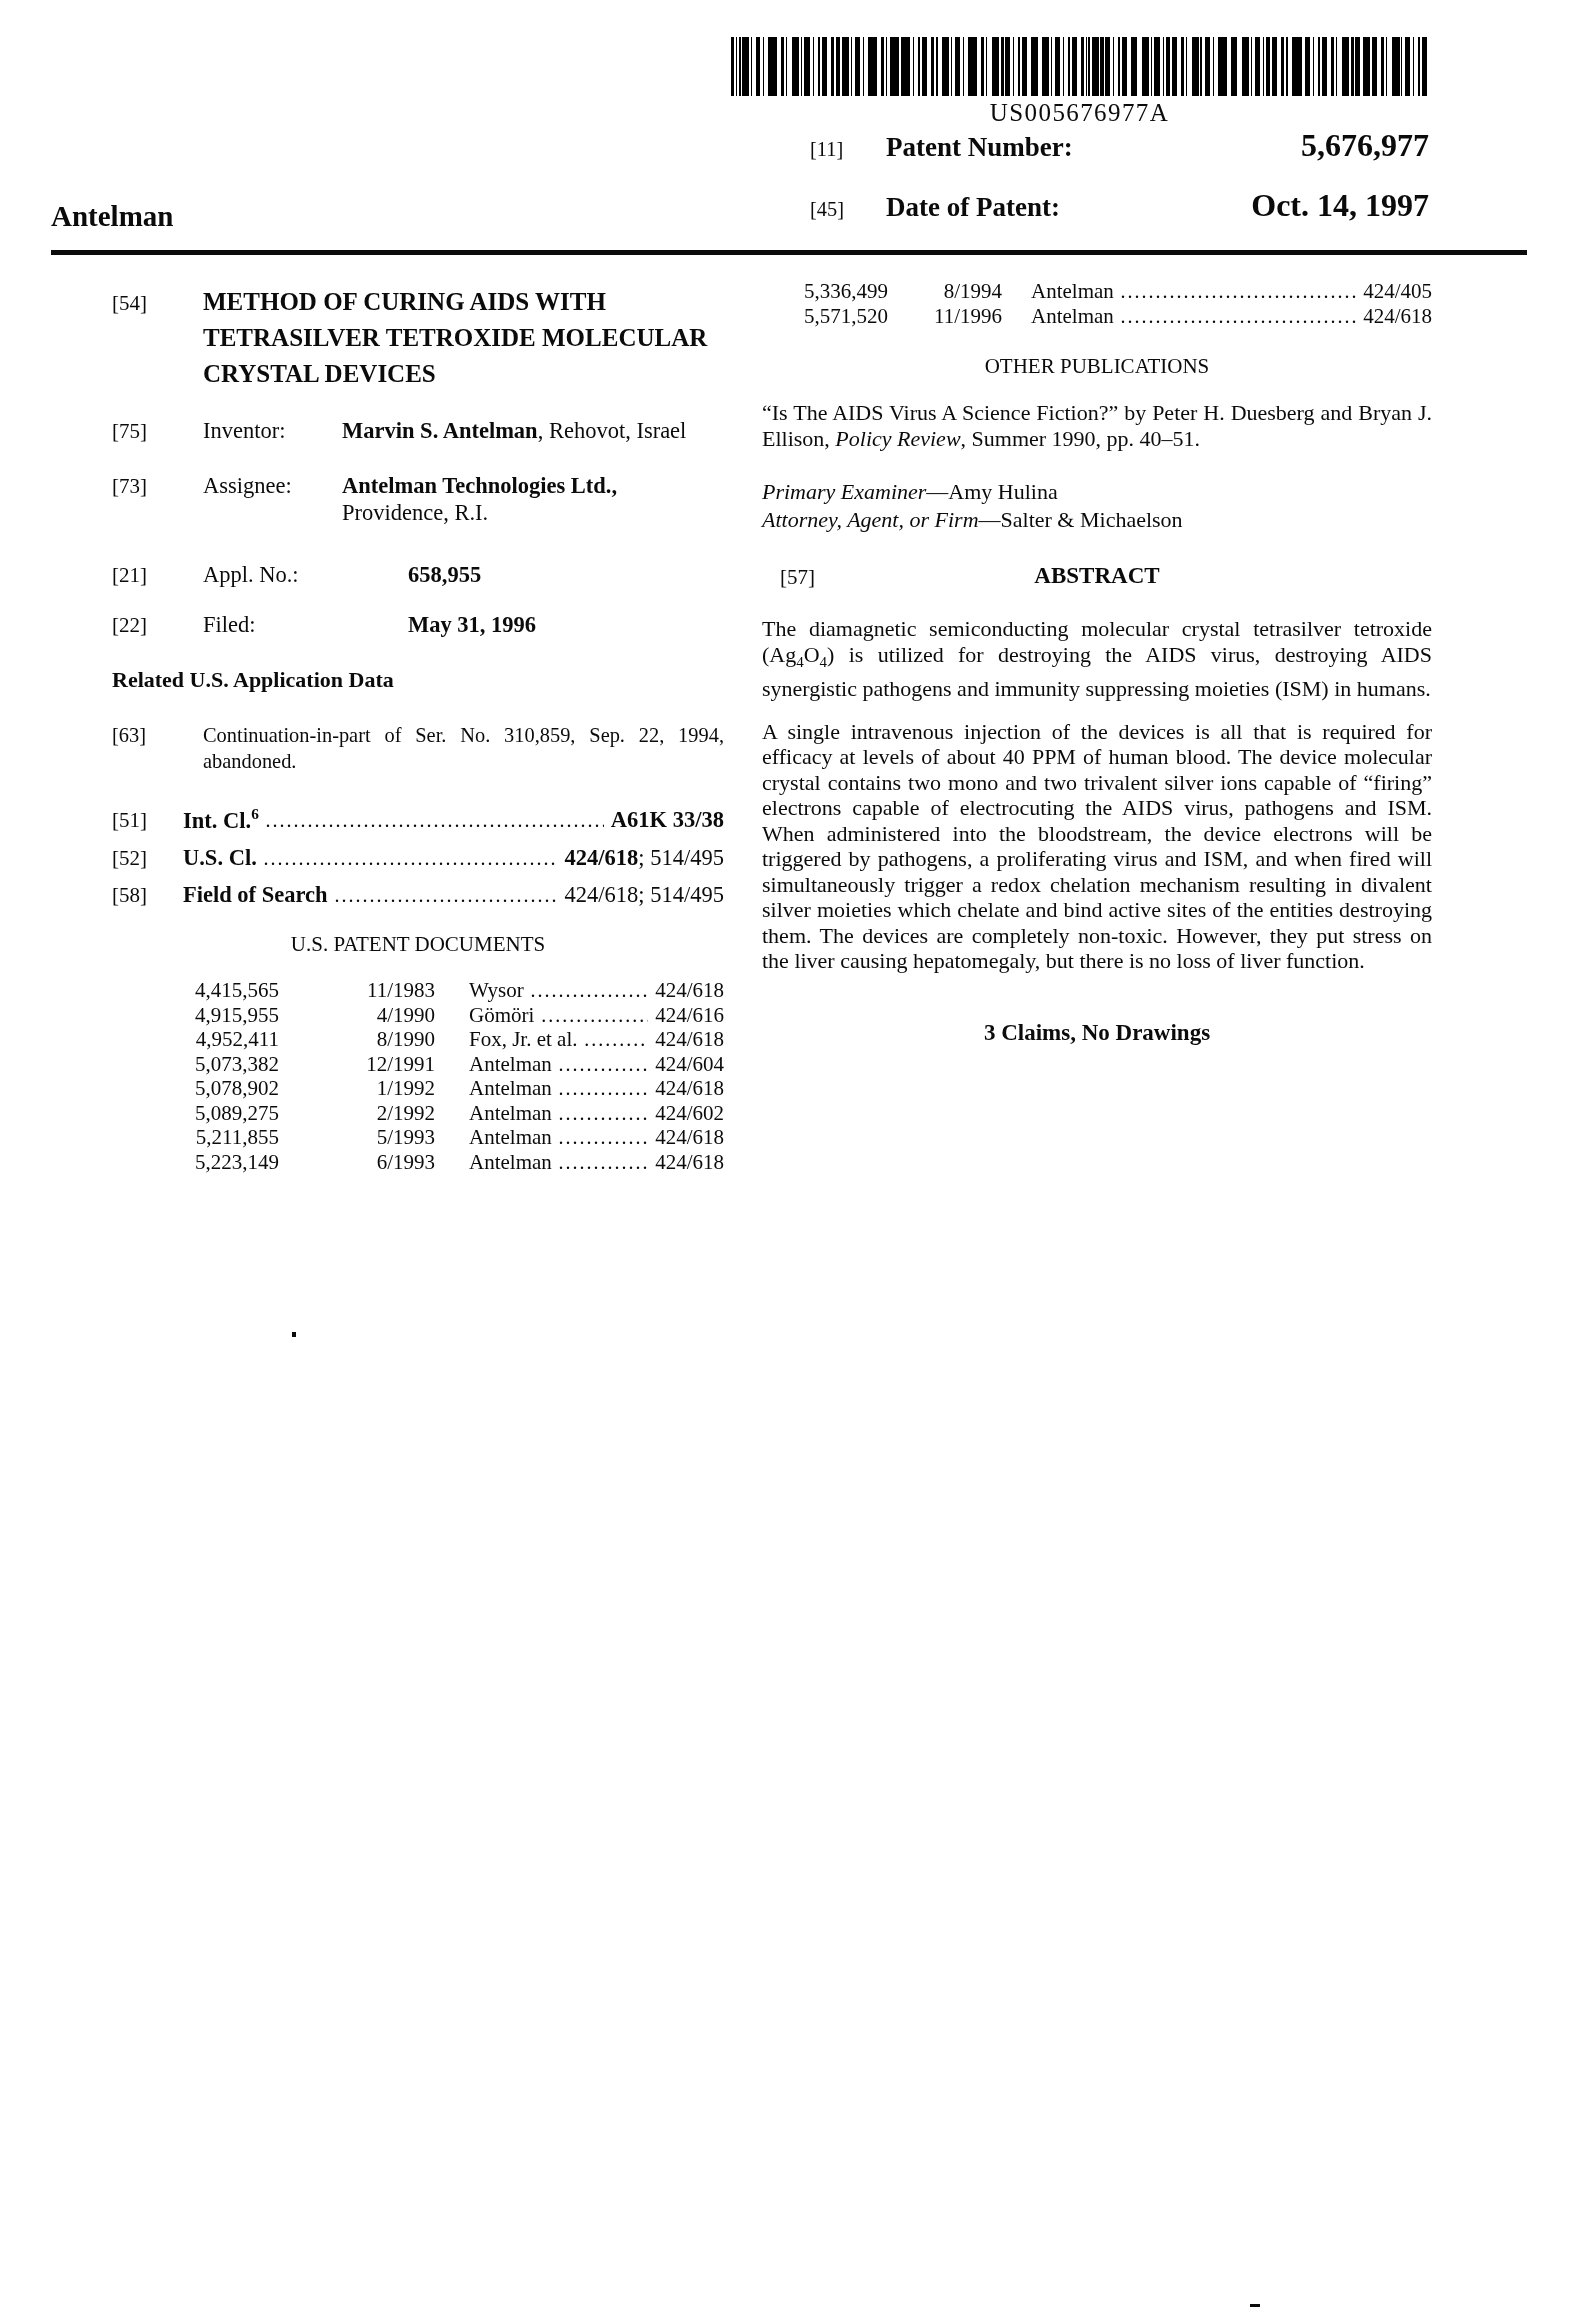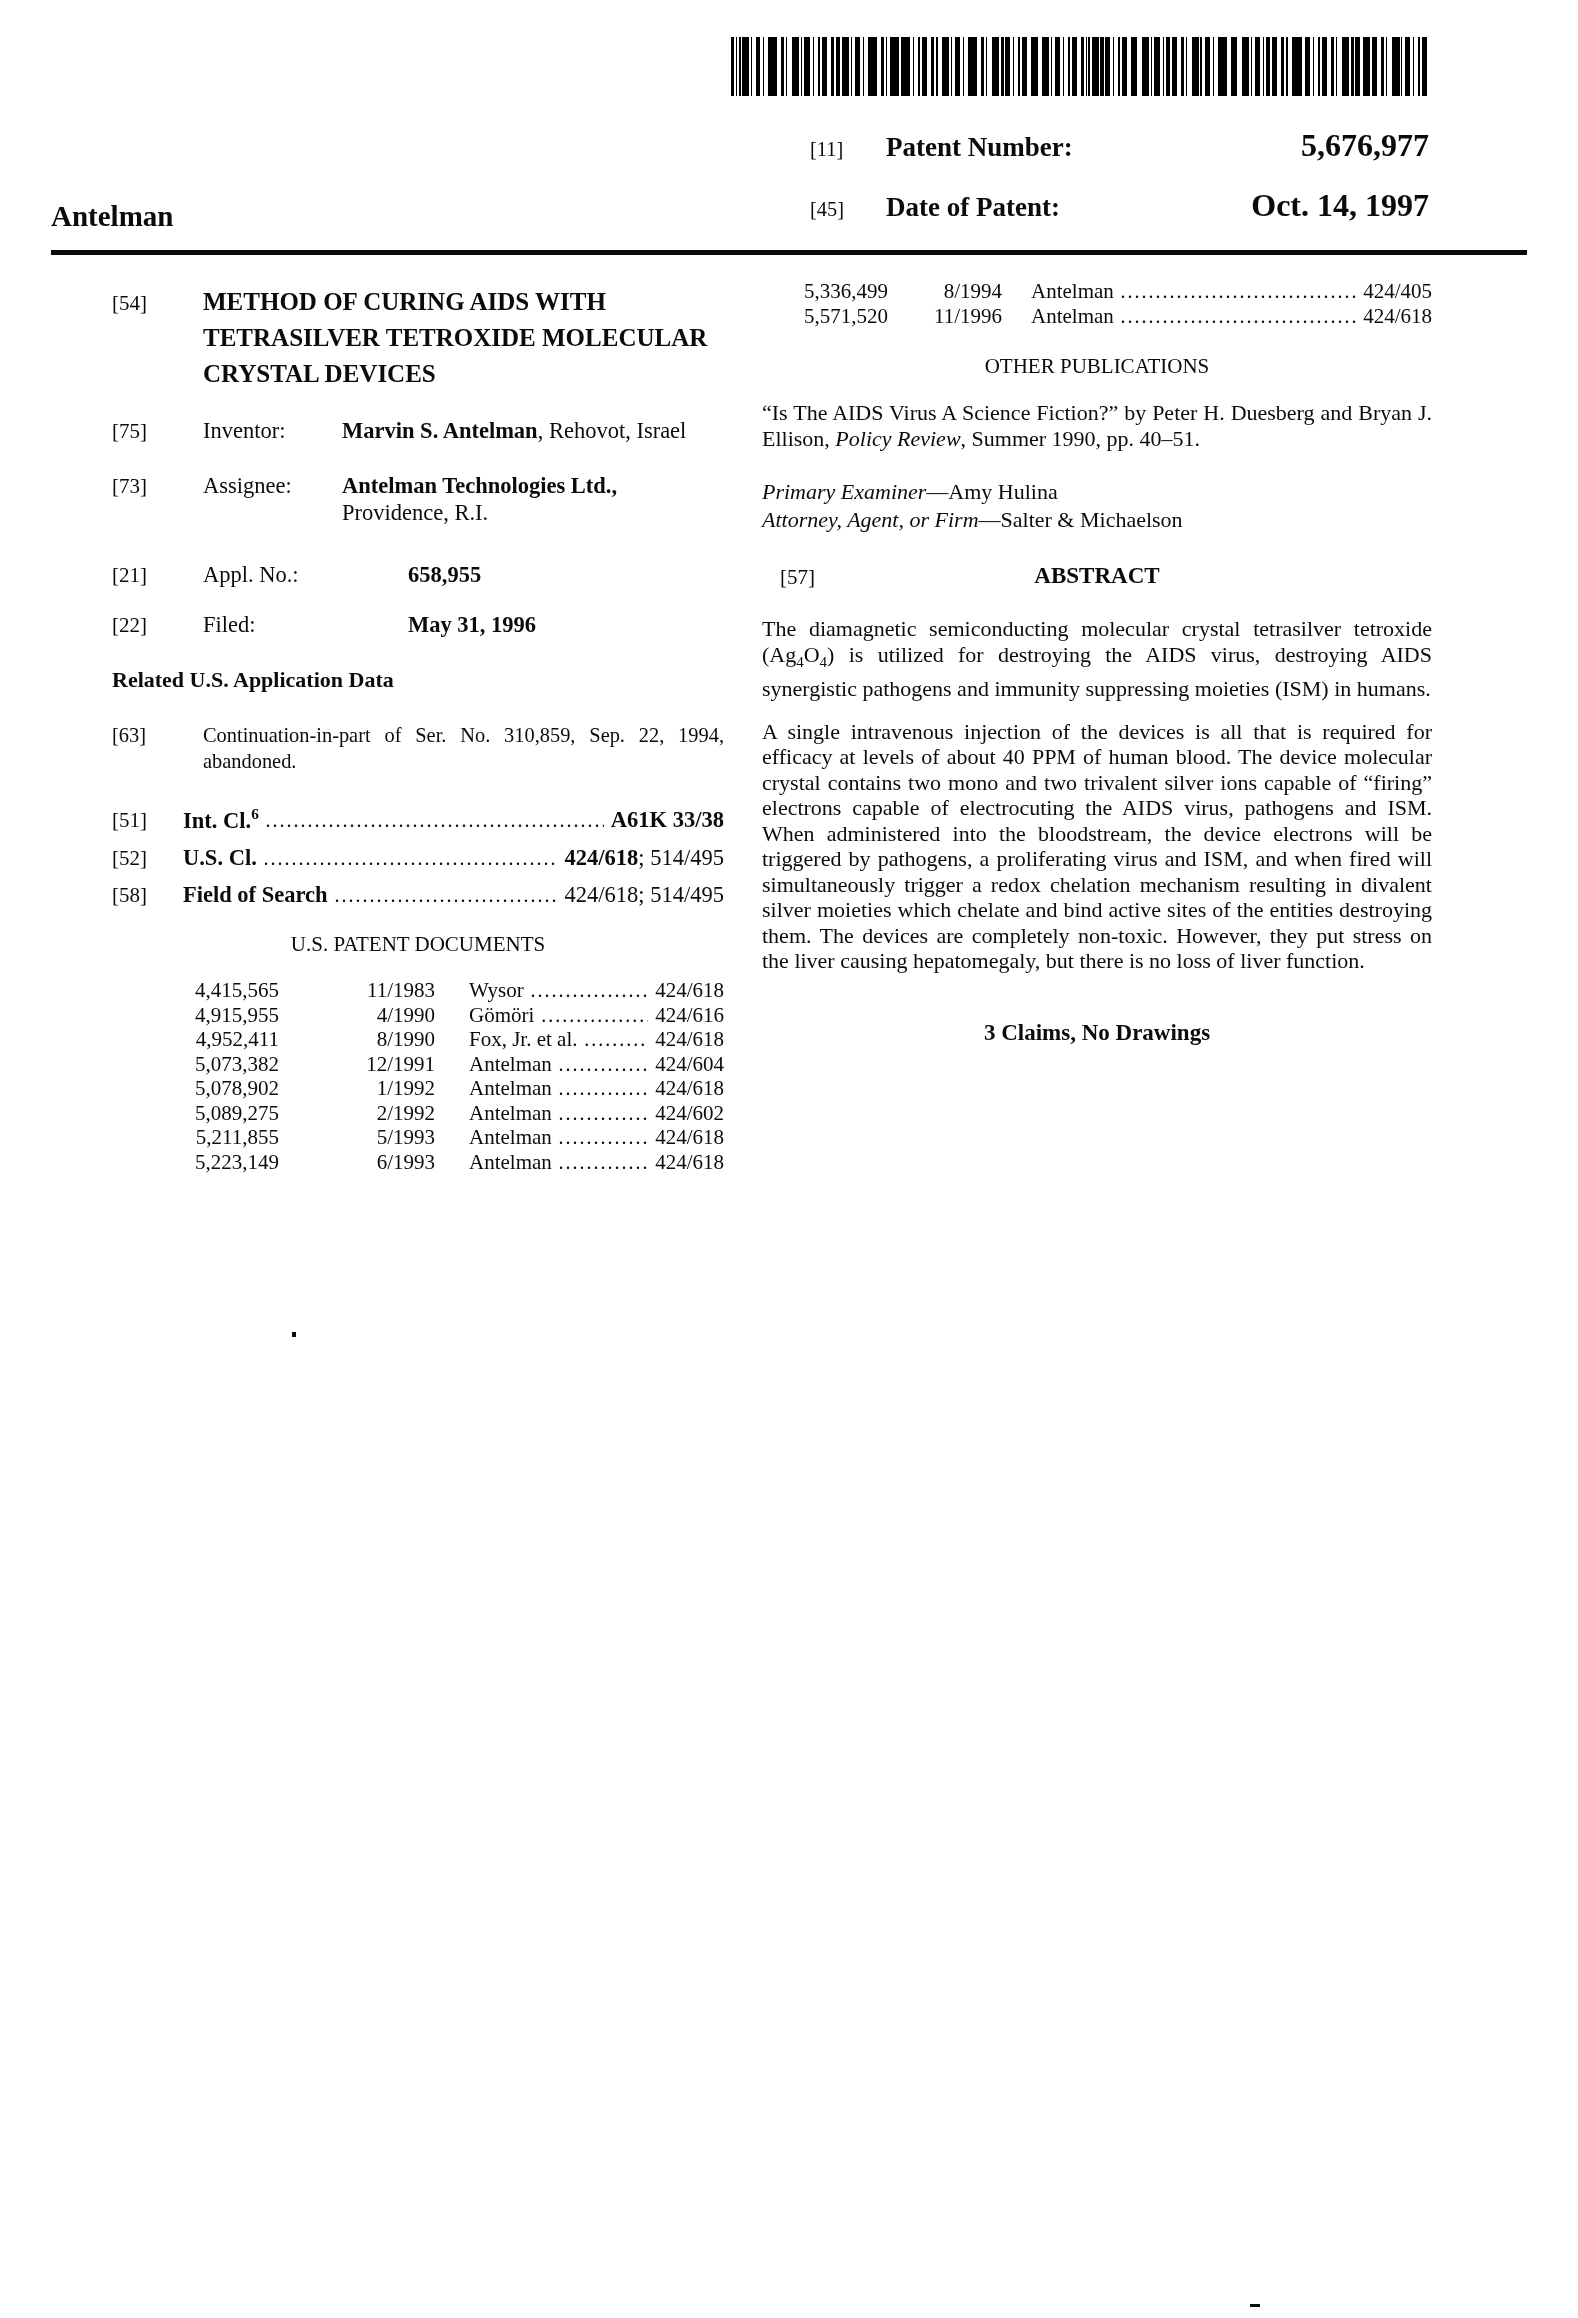--- a/index.html
+++ b/index.html
@@ -92,20 +92,21 @@
   .artifact{position:absolute;background:#0b0b0b;}
   .a-dot{left:292px;top:1332px;width:4.1px;height:4.8px;}
   .a-dash{left:1250px;top:2304px;width:9.5px;height:3.4px;}
 </style>
 </head>
 <body>
 
 <div class="page">
 
   <div class="barcode"></div>
+  <div class="barcode-num">US005676977A</div>
 
   <div class="author">Antelman</div>
 
   <div class="mast-right">
     <div class="mr-row">
       <span class="mr-code">[11]</span>
       <span class="mr-label">Patent Number:</span>
       <span class="mr-value">5,676,977</span>
     </div>
     <div class="mr-row">

